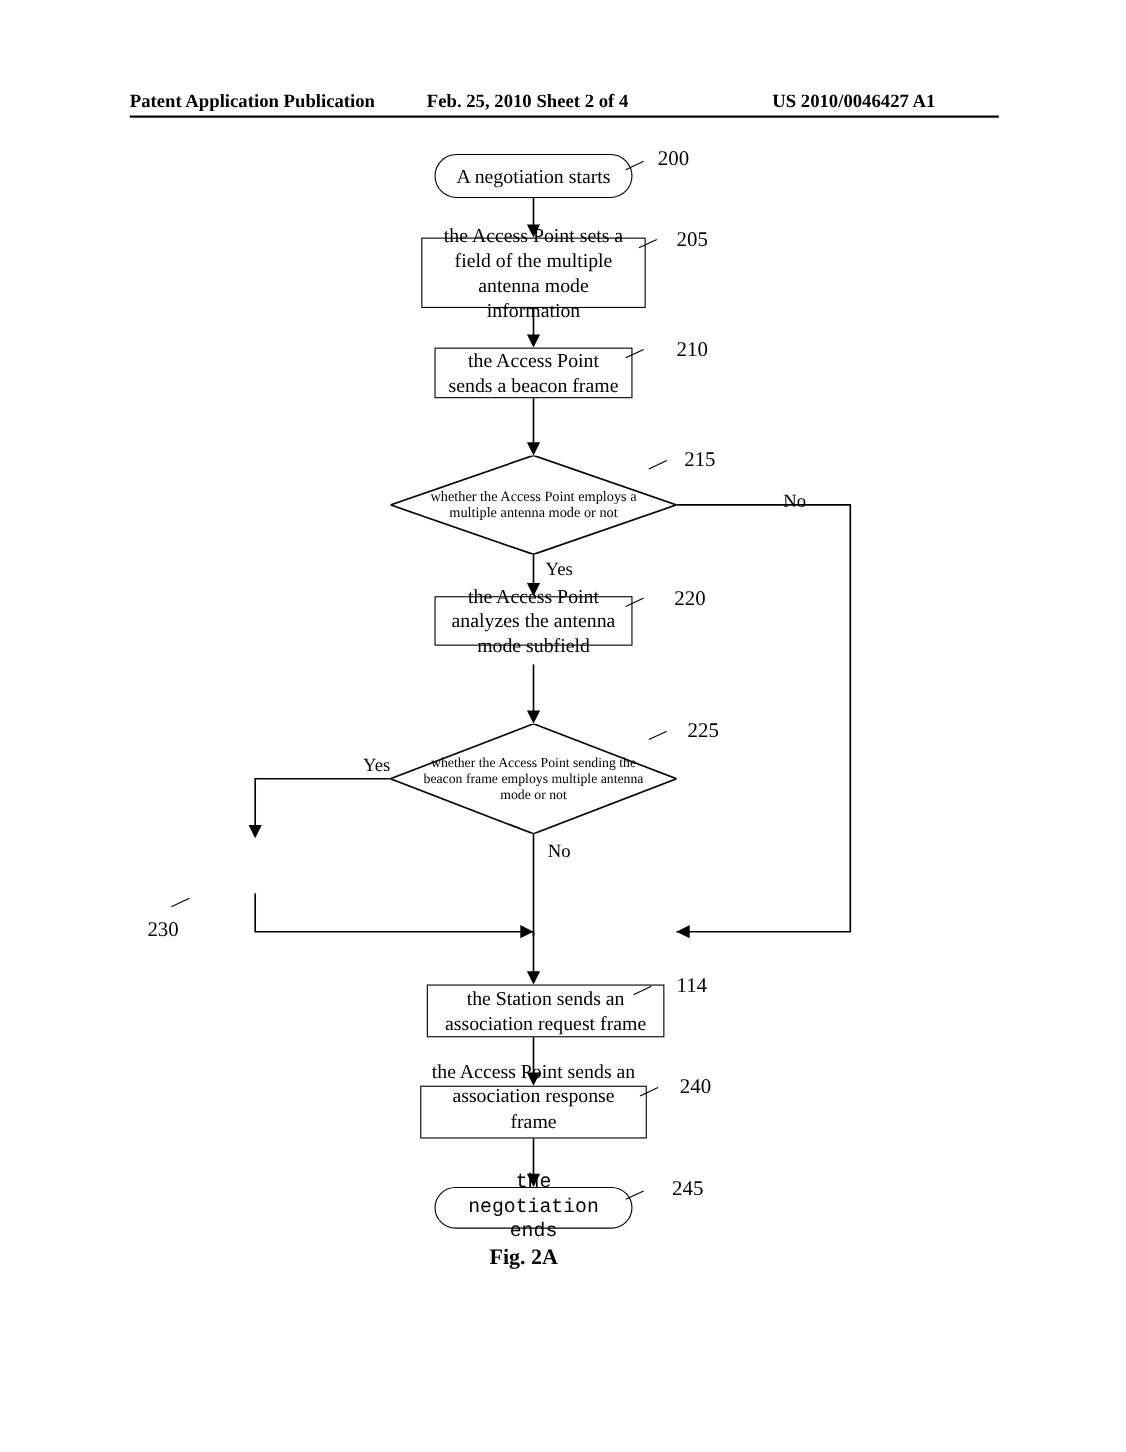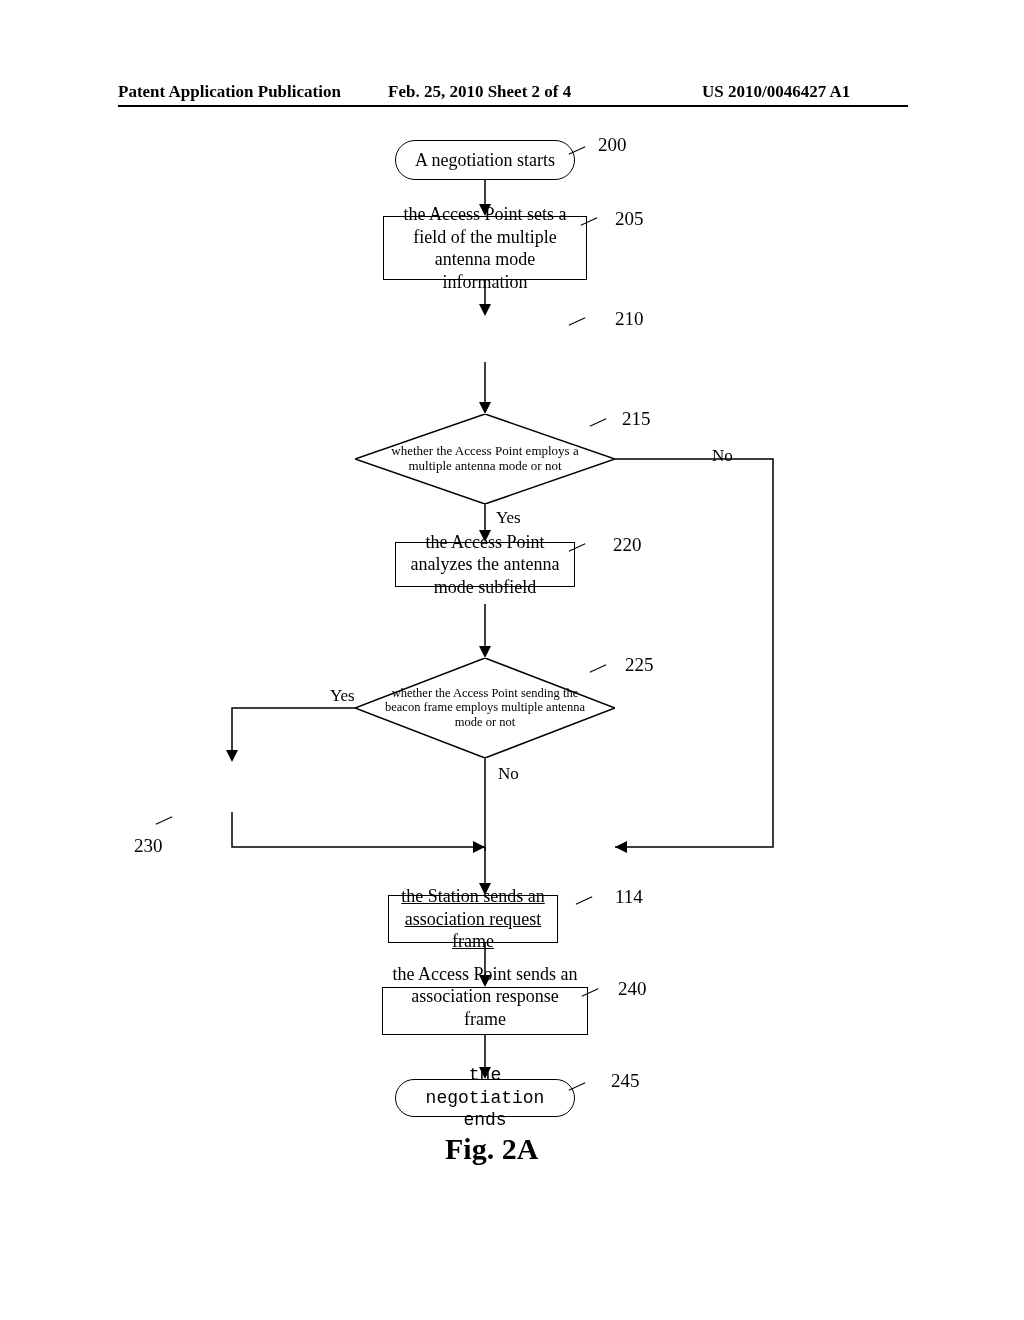--- a/index.html
+++ b/index.html
@@ -76,21 +76,21 @@
   .ref {
     position: absolute;
     font-size: 19px;
   }
   .label {
     position: absolute;
     font-size: 17px;
   }
   .figcap {
     position: absolute;
-    font-size: 30px;
+    font-size: 20px;
     font-weight: bold;
   }
   svg.conn {
     position: absolute;
     overflow: visible;
   }
   .tick {
     position: absolute;
     width: 18px;
     border-top: 1.2px solid black;
@@ -124,20 +124,23 @@
     <span>the Access Point sets a field of the multiple antenna mode information</span>
   </div>
   <div class="tick" style="left:580px; top:101px;"></div>
   <div class="ref" style="left:615px; top:88px;">205</div>
 
   <svg class="conn" style="left:483px; top:160px; width:4px; height:36px;">
     <line x1="2" y1="0" x2="2" y2="28" stroke="black" stroke-width="1.5"></line>
     <polygon points="2,36 -4,24 8,24" fill="black"></polygon>
   </svg>
 
+  <div class="node" style="left:395px; top:196px; width:180px; height:46px;">
+    <span>the Access Point sends a beacon frame</span>
+  </div>
   <div class="tick" style="left:568px; top:201px;"></div>
   <div class="ref" style="left:615px; top:188px;">210</div>
 
   <svg class="conn" style="left:483px; top:242px; width:4px; height:52px;">
     <line x1="2" y1="0" x2="2" y2="44" stroke="black" stroke-width="1.5"></line>
     <polygon points="2,52 -4,40 8,40" fill="black"></polygon>
   </svg>
 
   <div class="diamond" style="left:355px; top:294px;">
     <svg viewBox="0 0 260 90">
@@ -197,21 +200,21 @@
   <svg class="conn" style="left:230px; top:692px; width:260px; height:44px;">
     <polyline points="2,0 2,35 255,35" fill="none" stroke="black" stroke-width="1.5"></polyline>
     <polygon points="255,35 243,29 243,41" fill="black"></polygon>
   </svg>
 
   <svg class="conn" style="left:483px; top:727px; width:4px; height:48px;">
     <line x1="2" y1="0" x2="2" y2="40" stroke="black" stroke-width="1.5"></line>
     <polygon points="2,48 -4,36 8,36" fill="black"></polygon>
   </svg>
 
-  <div class="node" style="left:388px; top:775px; width:170px; height:48px;text-decoration:underline;">
+  <div class="node" style="left:388px; top:775px; width:216px; height:48px;">
     <span>the Station sends an association request frame</span>
   </div>
   <div class="tick" style="left:575px; top:780px;"></div>
   <div class="ref" style="left:615px; top:766px;">114</div>
 
   <svg class="conn" style="left:483px; top:823px; width:4px; height:44px;">
     <line x1="2" y1="0" x2="2" y2="36" stroke="black" stroke-width="1.5"></line>
     <polygon points="2,44 -4,32 8,32" fill="black"></polygon>
   </svg>
 

